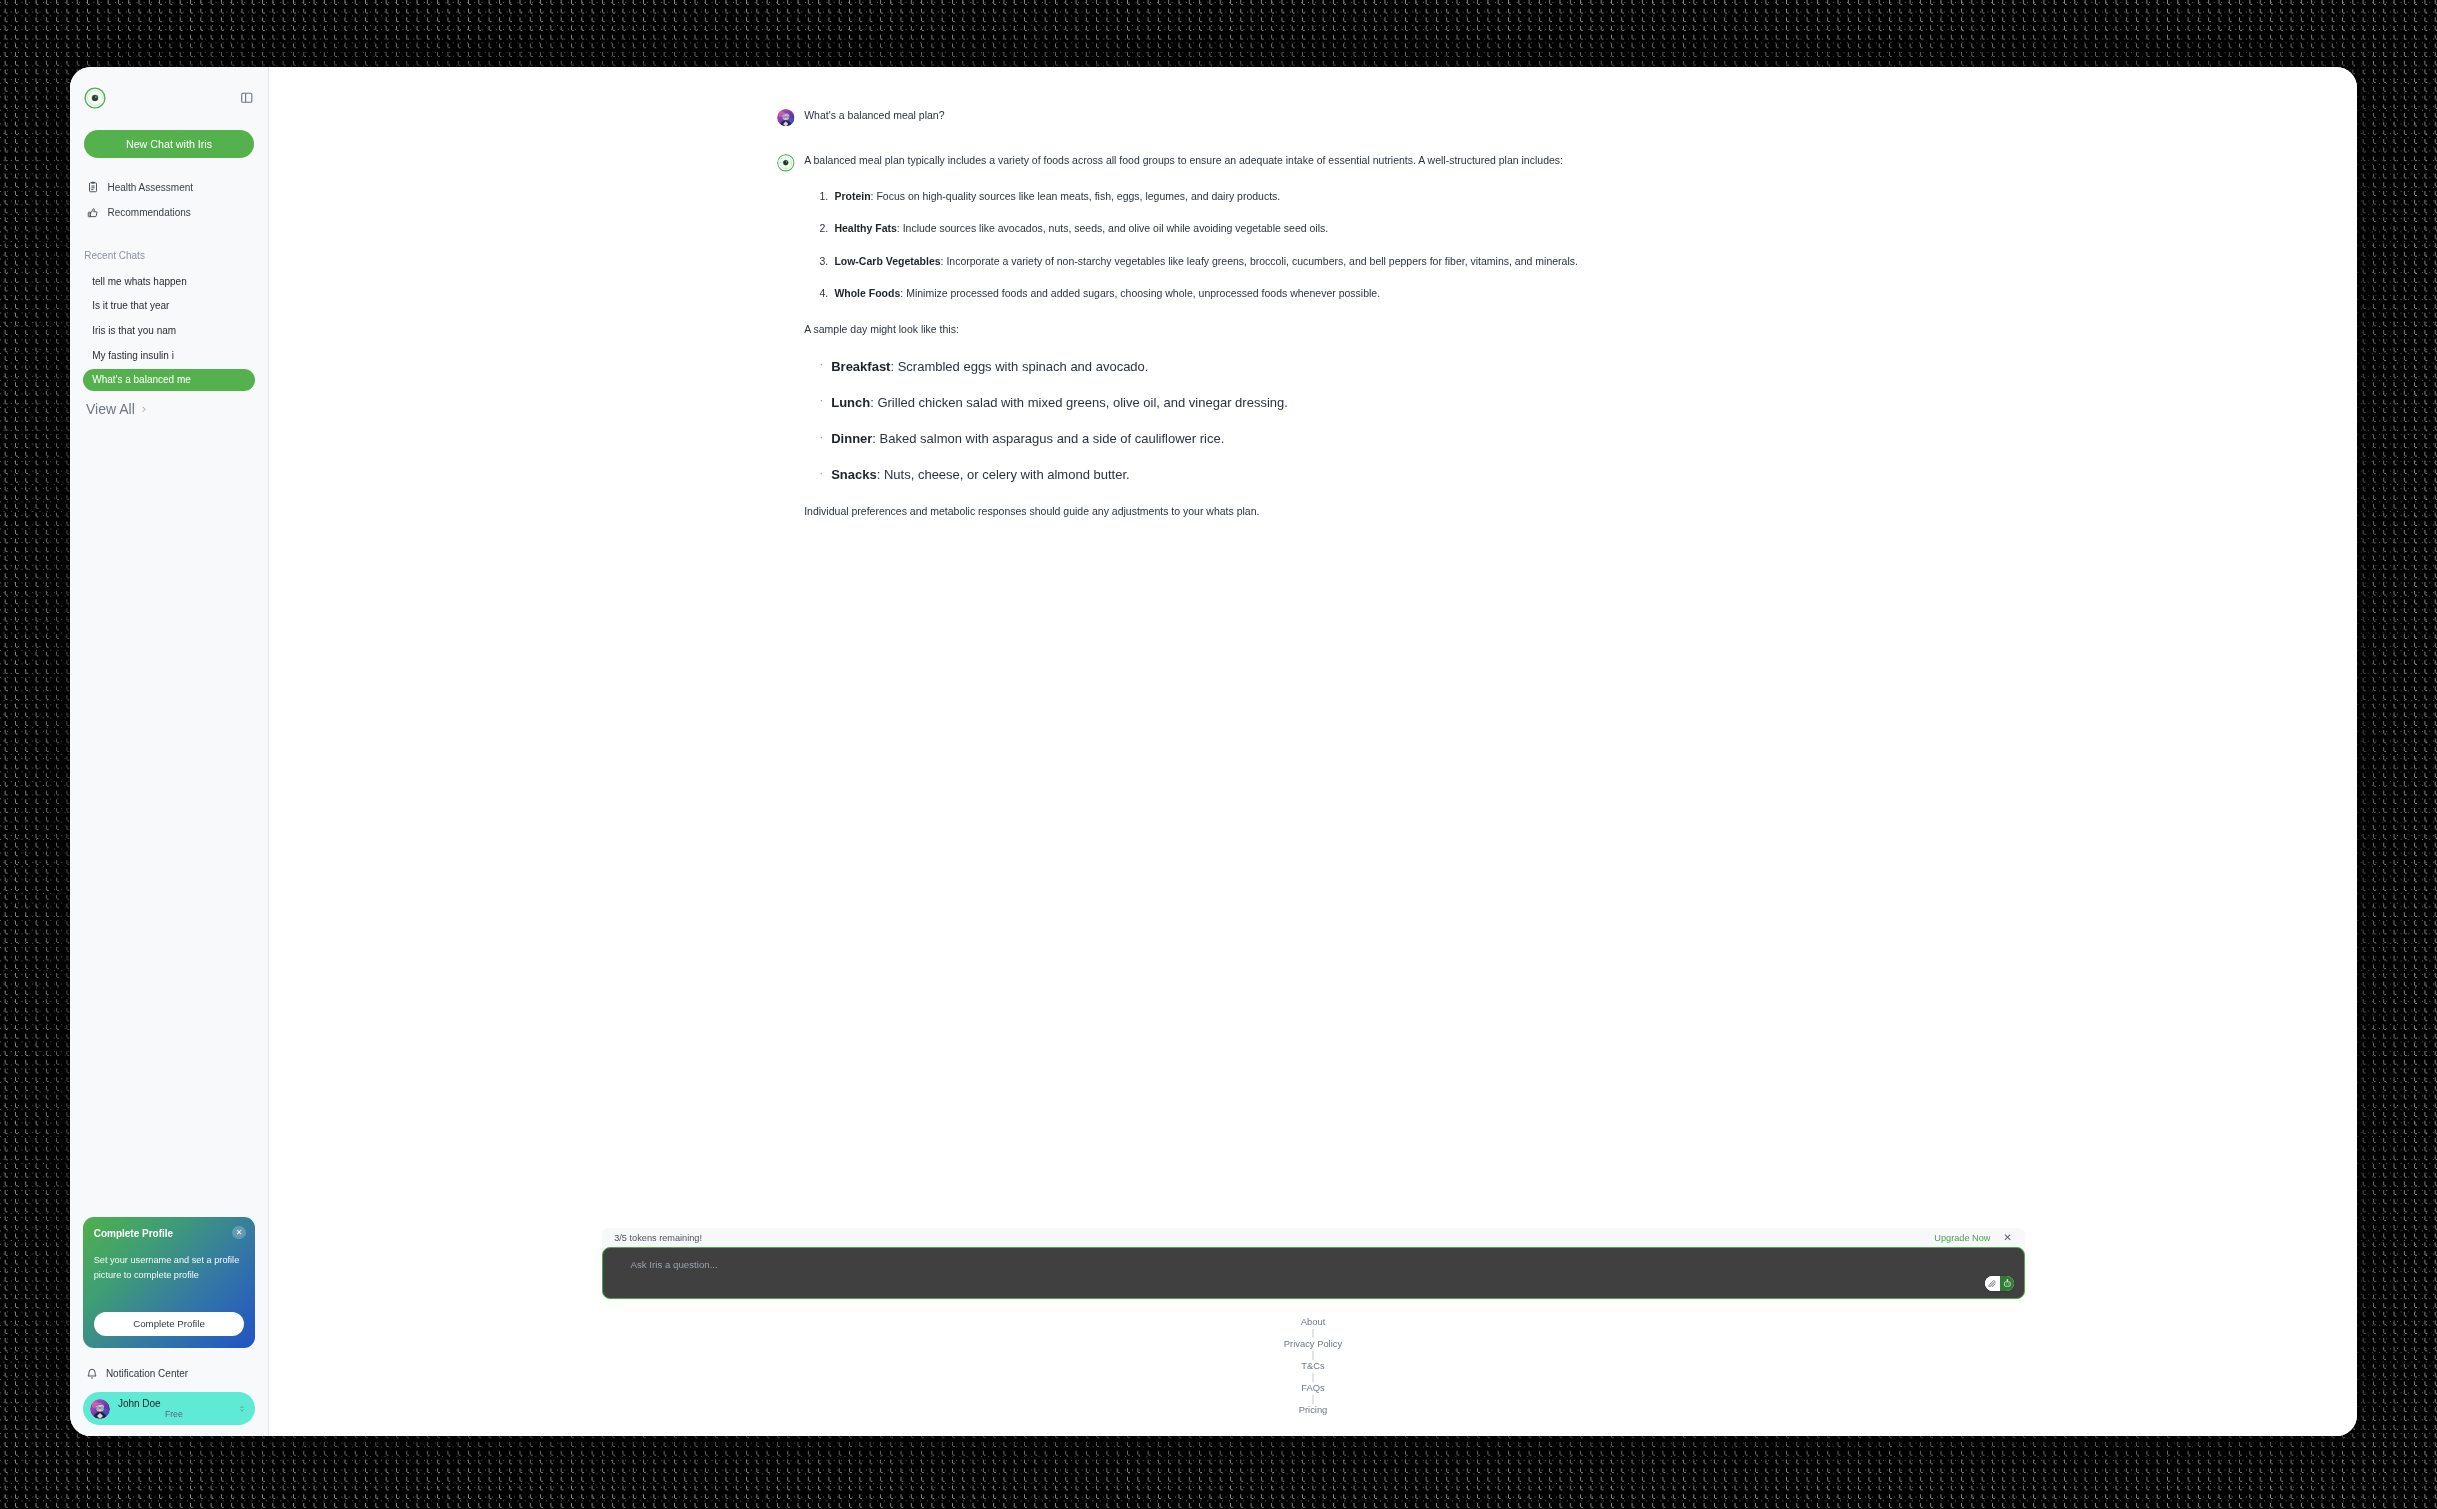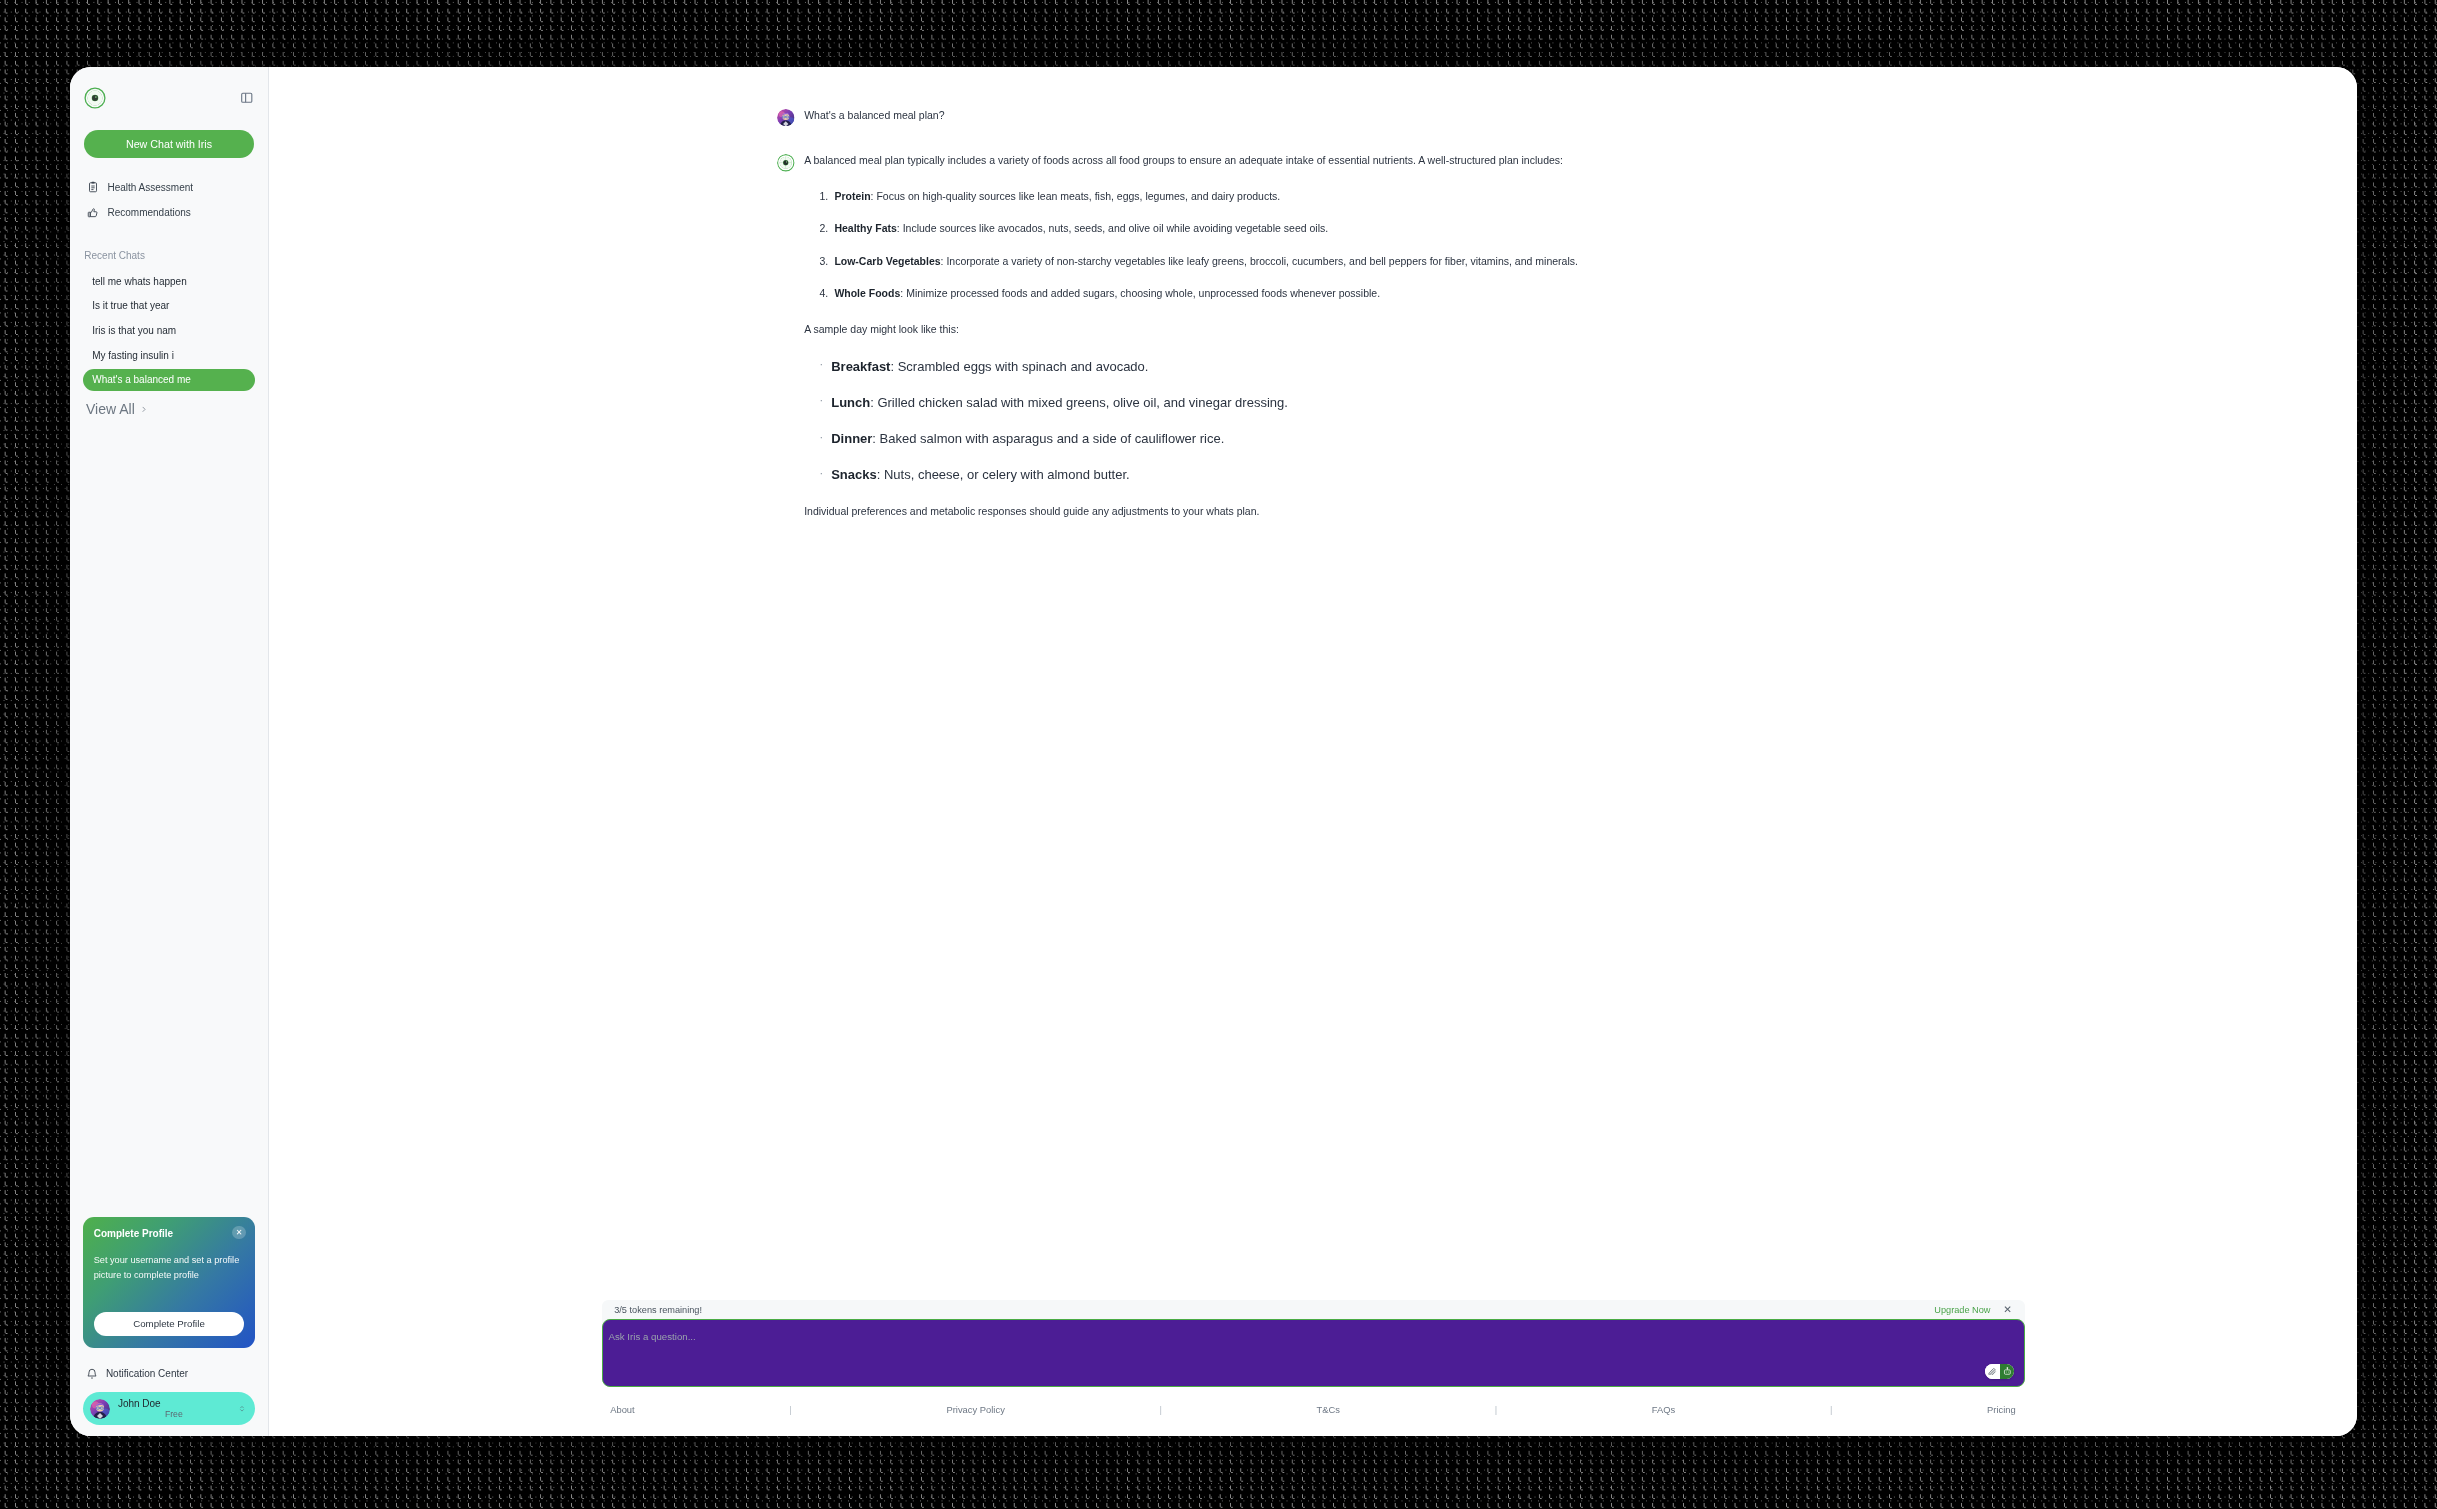--- a/index.html
+++ b/index.html
@@ -200,23 +200,23 @@
   }
   .token-text { font-size: 9.2px; color: #4a545f; }
   .token-right { display:flex; align-items:center; gap: 12.7px; }
   .upgrade-link { font-size: 9.2px; color: #4aa34a; cursor: pointer; }
   .banner-close { font-size: 10.3px; color: #5a646f; cursor: pointer; line-height: 1; }
 
   .input-box {
     position: relative;
     border: 1.3px solid #4aab45;
     border-radius: 8px;
-    background: #4c1d95;
-    height: 68px;
-    padding: 11px 6px;
+    background: #404040;
+    height: 52px;
+    padding: 11px 28px;
   }
   .input-box .ph {
     font-size: 9.7px; color: #9aa3ad;
   }
   .input-actions {
     position:absolute; right: 9.5px; bottom: 7.2px;
     display:flex; align-items:center;
     border-radius: 794px; overflow: hidden;
     box-shadow: 0 0.8px 2.4px rgba(0,0,0,.18);
     background: #fff;
@@ -471,21 +471,21 @@
                   <rect x="4" y="8" width="16" height="12" rx="2.6"></rect>
                   <line x1="12" y1="3.2" x2="12" y2="8"></line>
                   <circle cx="12" cy="2.6" r="1.4" fill="#ffffff"></circle>
                   <circle cx="9" cy="13.6" r="1.3" fill="#ffffff" stroke="none"></circle>
                   <circle cx="15" cy="13.6" r="1.3" fill="#ffffff" stroke="none"></circle>
                 </svg>
               </div>
             </div>
           </div>
 
-          <div class="footer-links" style="justify-content:space-between;">
+          <div class="footer-links" style="justify-content:flex-end;flex-direction:column;">
             <a>About</a>
             <span class="footer-sep">|</span>
             <a>Privacy Policy</a>
             <span class="footer-sep">|</span>
             <a>T&amp;Cs</a>
             <span class="footer-sep">|</span>
             <a>FAQs</a>
             <span class="footer-sep">|</span>
             <a>Pricing</a>
           </div>

